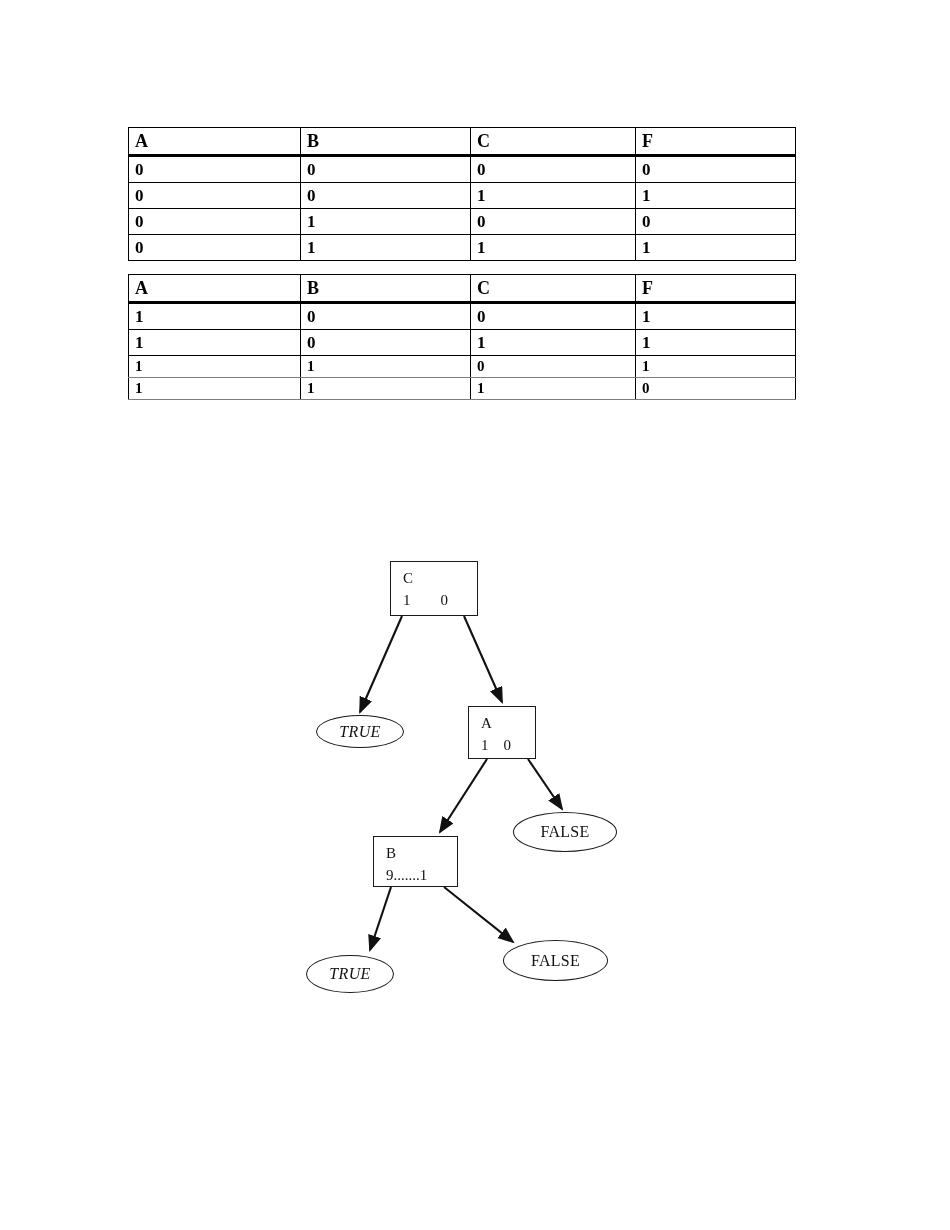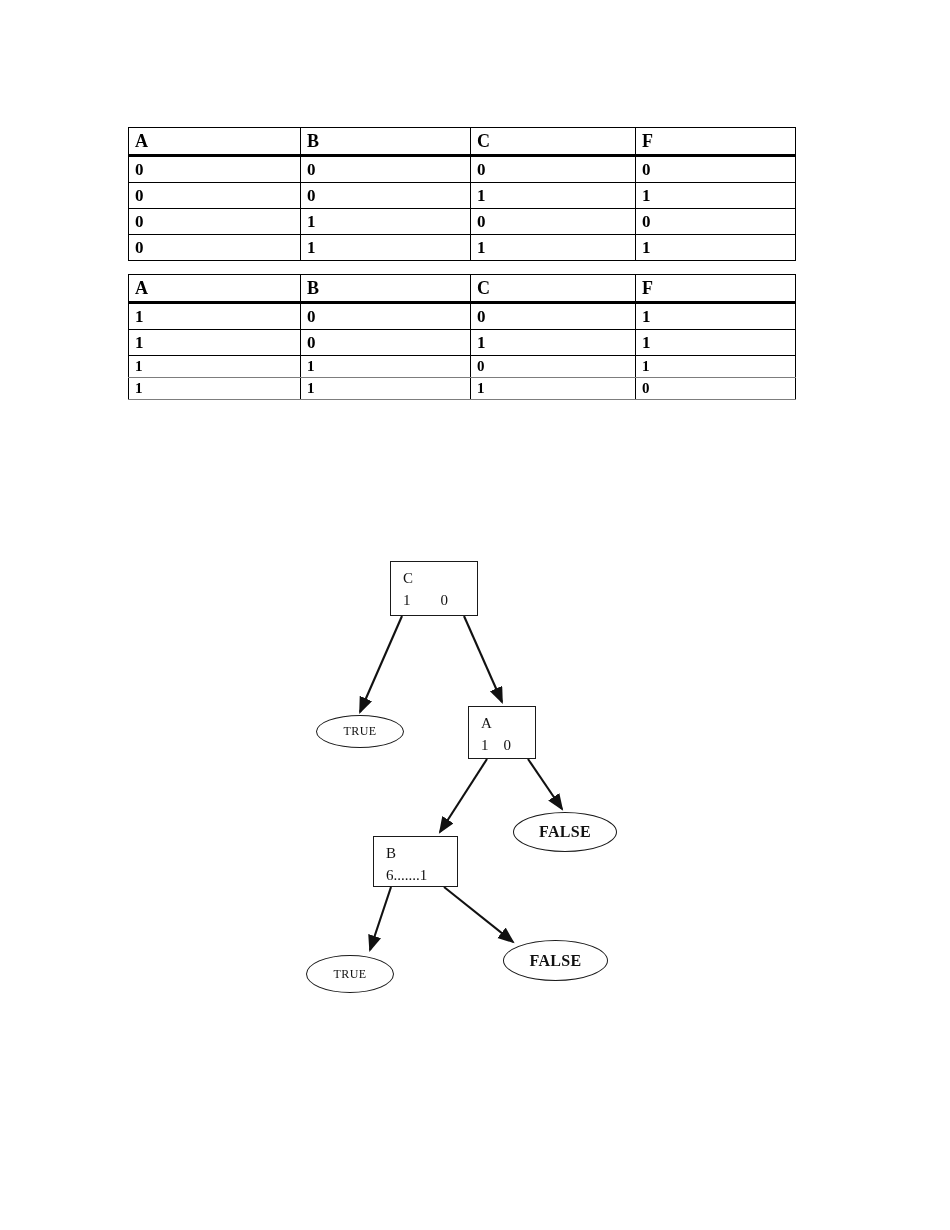--- a/index.html
+++ b/index.html
@@ -85,22 +85,22 @@
     position: absolute;
     border: 1.4px solid #1a1a1a;
     border-radius: 50%;
     background: #ffffff;
     box-sizing: border-box;
     display: flex;
     align-items: center;
     justify-content: center;
     color: #111;
   }
-  .leaf-plain { font-size: 12px; letter-spacing: 0.4px; }
-  .leaf-smallcaps { font-size: 16px; font-variant: small-caps; letter-spacing: 0.3px; font-weight: bold; }
+  .leaf-plain { font-size: 16px; letter-spacing: 0.4px; font-style: italic; }
+  .leaf-smallcaps { font-size: 16px; font-variant: small-caps; letter-spacing: 0.3px; }
 
   #leaf-true-top    { left: 316px; top: 715px; width: 88px;  height: 33px; }
   #leaf-false-mid   { left: 513px; top: 812px; width: 104px; height: 40px; }
   #leaf-true-bottom { left: 306px; top: 955px; width: 88px;  height: 38px; }
   #leaf-false-bottom{ left: 503px; top: 940px; width: 105px; height: 41px; }
 </style>
 </head>
 <body>
 
 <table class="truth-table" id="table-one">
@@ -210,21 +210,21 @@
   <span class="node-branches">1        0</span>
 </div>
 
 <div class="tree-node-box" id="node-a">
   <span class="node-var">A</span>
   <span class="node-branches">1    0</span>
 </div>
 
 <div class="tree-node-box" id="node-b">
   <span class="node-var">B</span>
-  <span class="node-branches">6.......1</span>
+  <span class="node-branches">9.......1</span>
 </div>
 
 <div class="tree-leaf leaf-plain" id="leaf-true-top">TRUE</div>
 
 <div class="tree-leaf leaf-smallcaps" id="leaf-false-mid">FALSE</div>
 
 <div class="tree-leaf leaf-plain" id="leaf-true-bottom">TRUE</div>
 
 <div class="tree-leaf leaf-smallcaps" id="leaf-false-bottom">FALSE</div>
 

